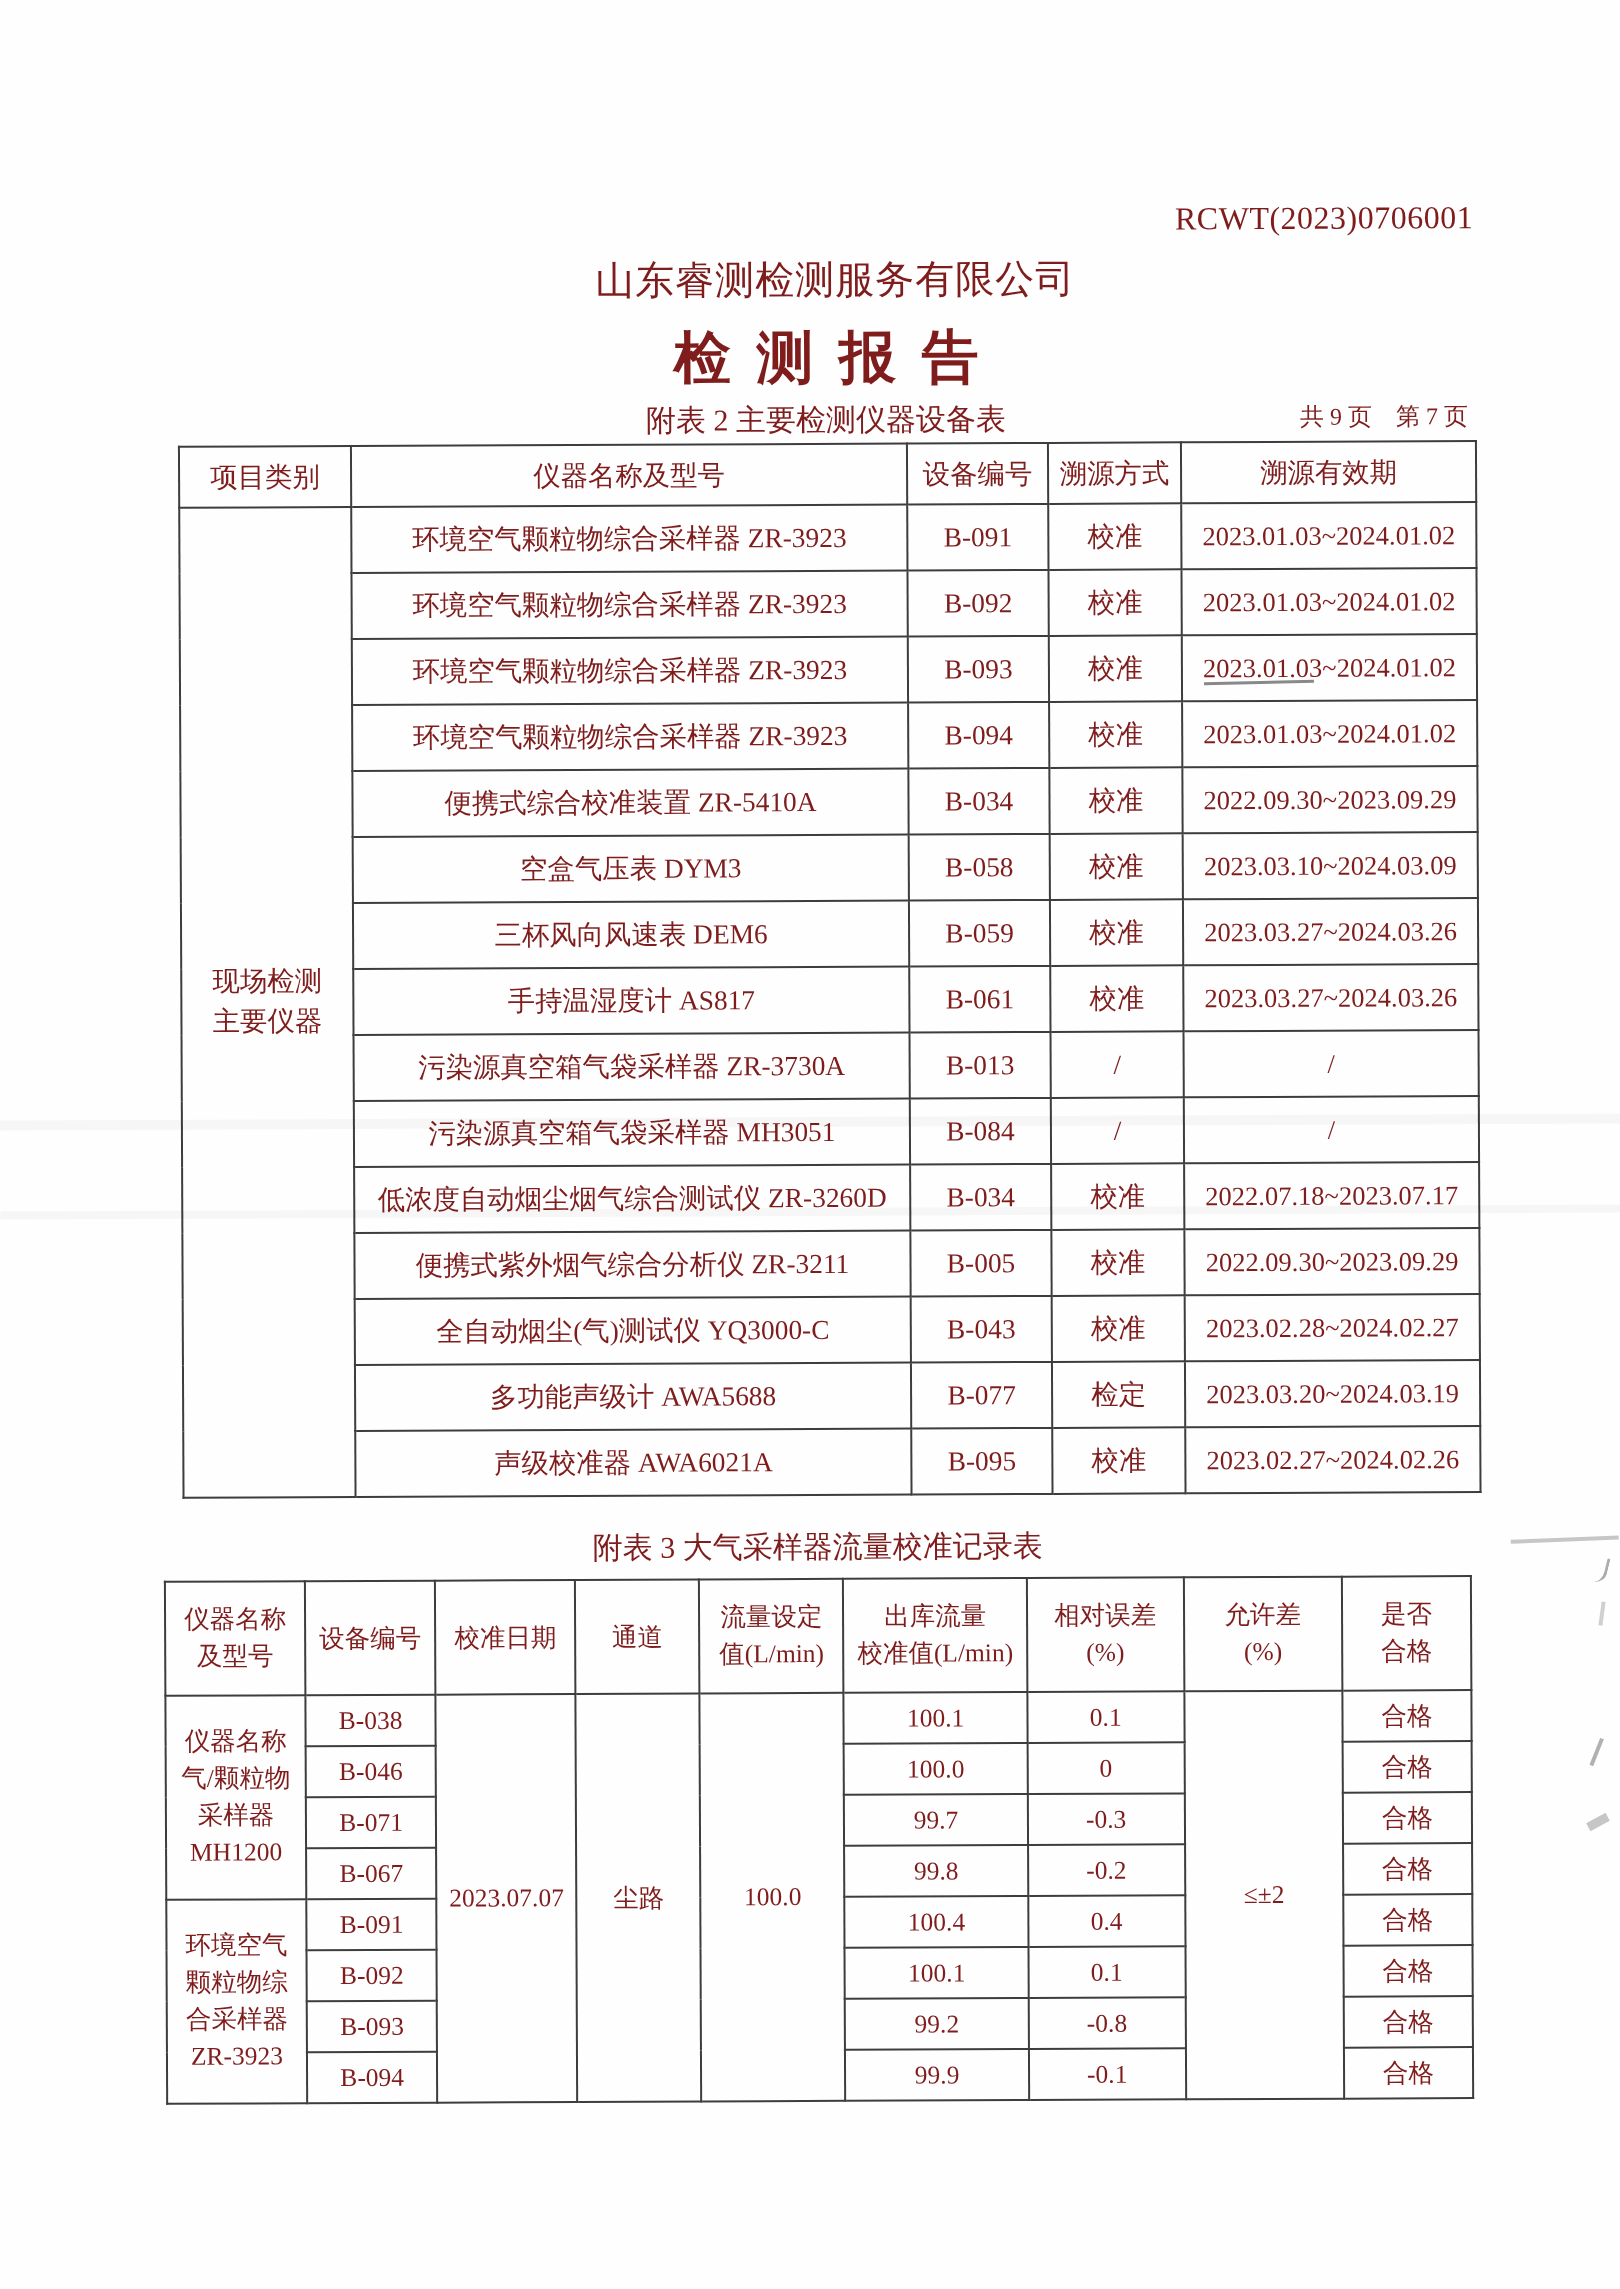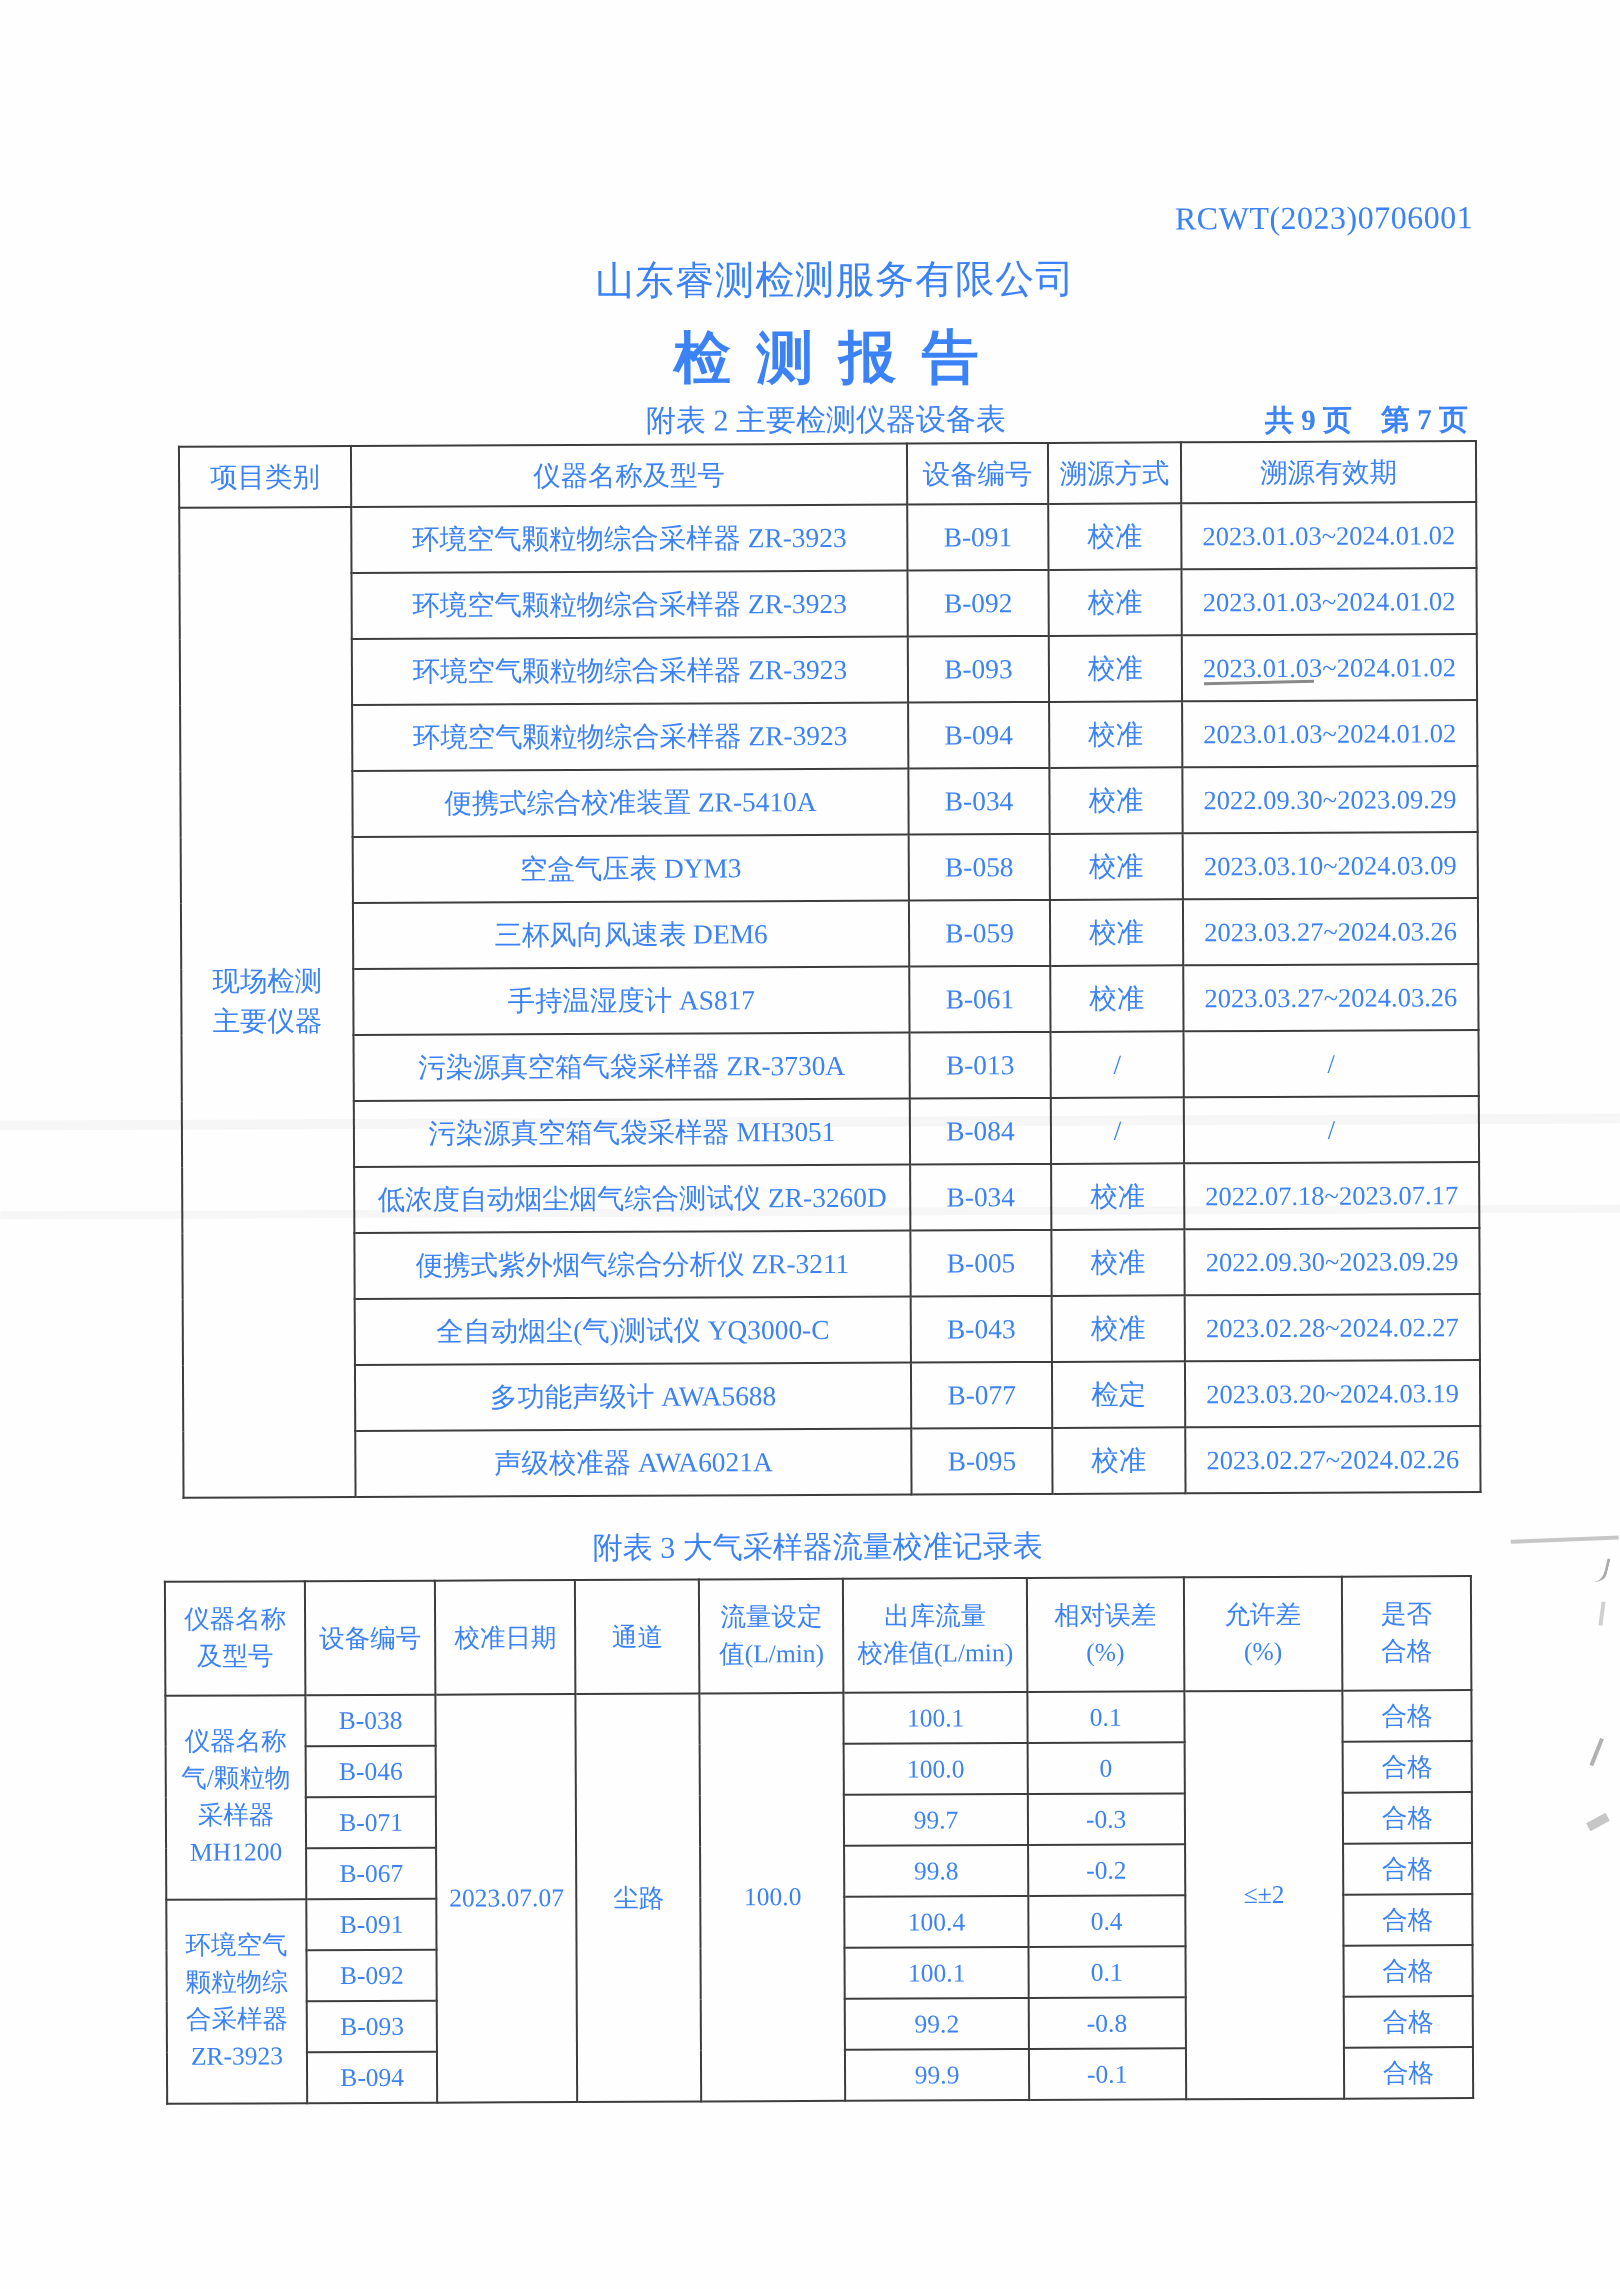--- a/index.html
+++ b/index.html
@@ -1,31 +1,31 @@
 <!DOCTYPE html>
 <html><head>
 <meta charset="utf-8">
 <style>
   * { margin:0; padding:0; box-sizing:border-box; }
   html,body { background:#ffffff; }
   .page {
     position:relative; width:1620px; height:2290px; background:#fefefe;
-    font-family:"Liberation Serif","DejaVu Serif",serif; color:#3b82f6; overflow:hidden;
+    font-family:"Liberation Serif","DejaVu Serif",serif; color:#7f1d1d; overflow:hidden;
   }
   .tilt { position:absolute; left:0; top:0; width:100%; height:100%;
           transform:rotate(-0.25deg); transform-origin:50% 50%; }
 
   .doc-number { position:absolute; left:1179px; top:202px; font-size:32px; letter-spacing:0.5px; }
   .company    { position:absolute; left:29px; top:253px; width:100%; text-align:center;
                 font-size:39px; letter-spacing:1px; }
   .report-title { position:absolute; left:19.6px; top:320px; width:100%; text-align:center;
                 font-size:57px; font-weight:700; letter-spacing:0.45em; text-indent:0.45em; }
 
   .cap-row2 { position:absolute; left:181px; top:400px; width:1296px; text-align:center; font-size:30px; }
-  .cap-row2 .pageinfo { position:absolute; right:5.9px; top:2.9px; font-size:29px; white-space:pre;font-weight:bold; }
+  .cap-row2 .pageinfo { position:absolute; right:5.9px; top:2.9px; font-size:24px; white-space:pre; }
   .cap-row3 { position:absolute; left:162px; top:1527px; width:1308px; text-align:center; font-size:30px; }
 
   table.t { position:absolute; border-collapse:collapse; table-layout:fixed; }
   table.t td, table.t th { border:2px solid #3d3d3d; text-align:center; vertical-align:middle;
                            font-weight:normal; padding:0 2px; }
   .pre { white-space:pre-line; line-height:1.45; }
 
   #t1 { left:181px; top:443px; width:1297px; font-size:27.4px; }
   #t1 tr.hdr  { height:61px; }
   #t1 tr.data { height:66px; }

